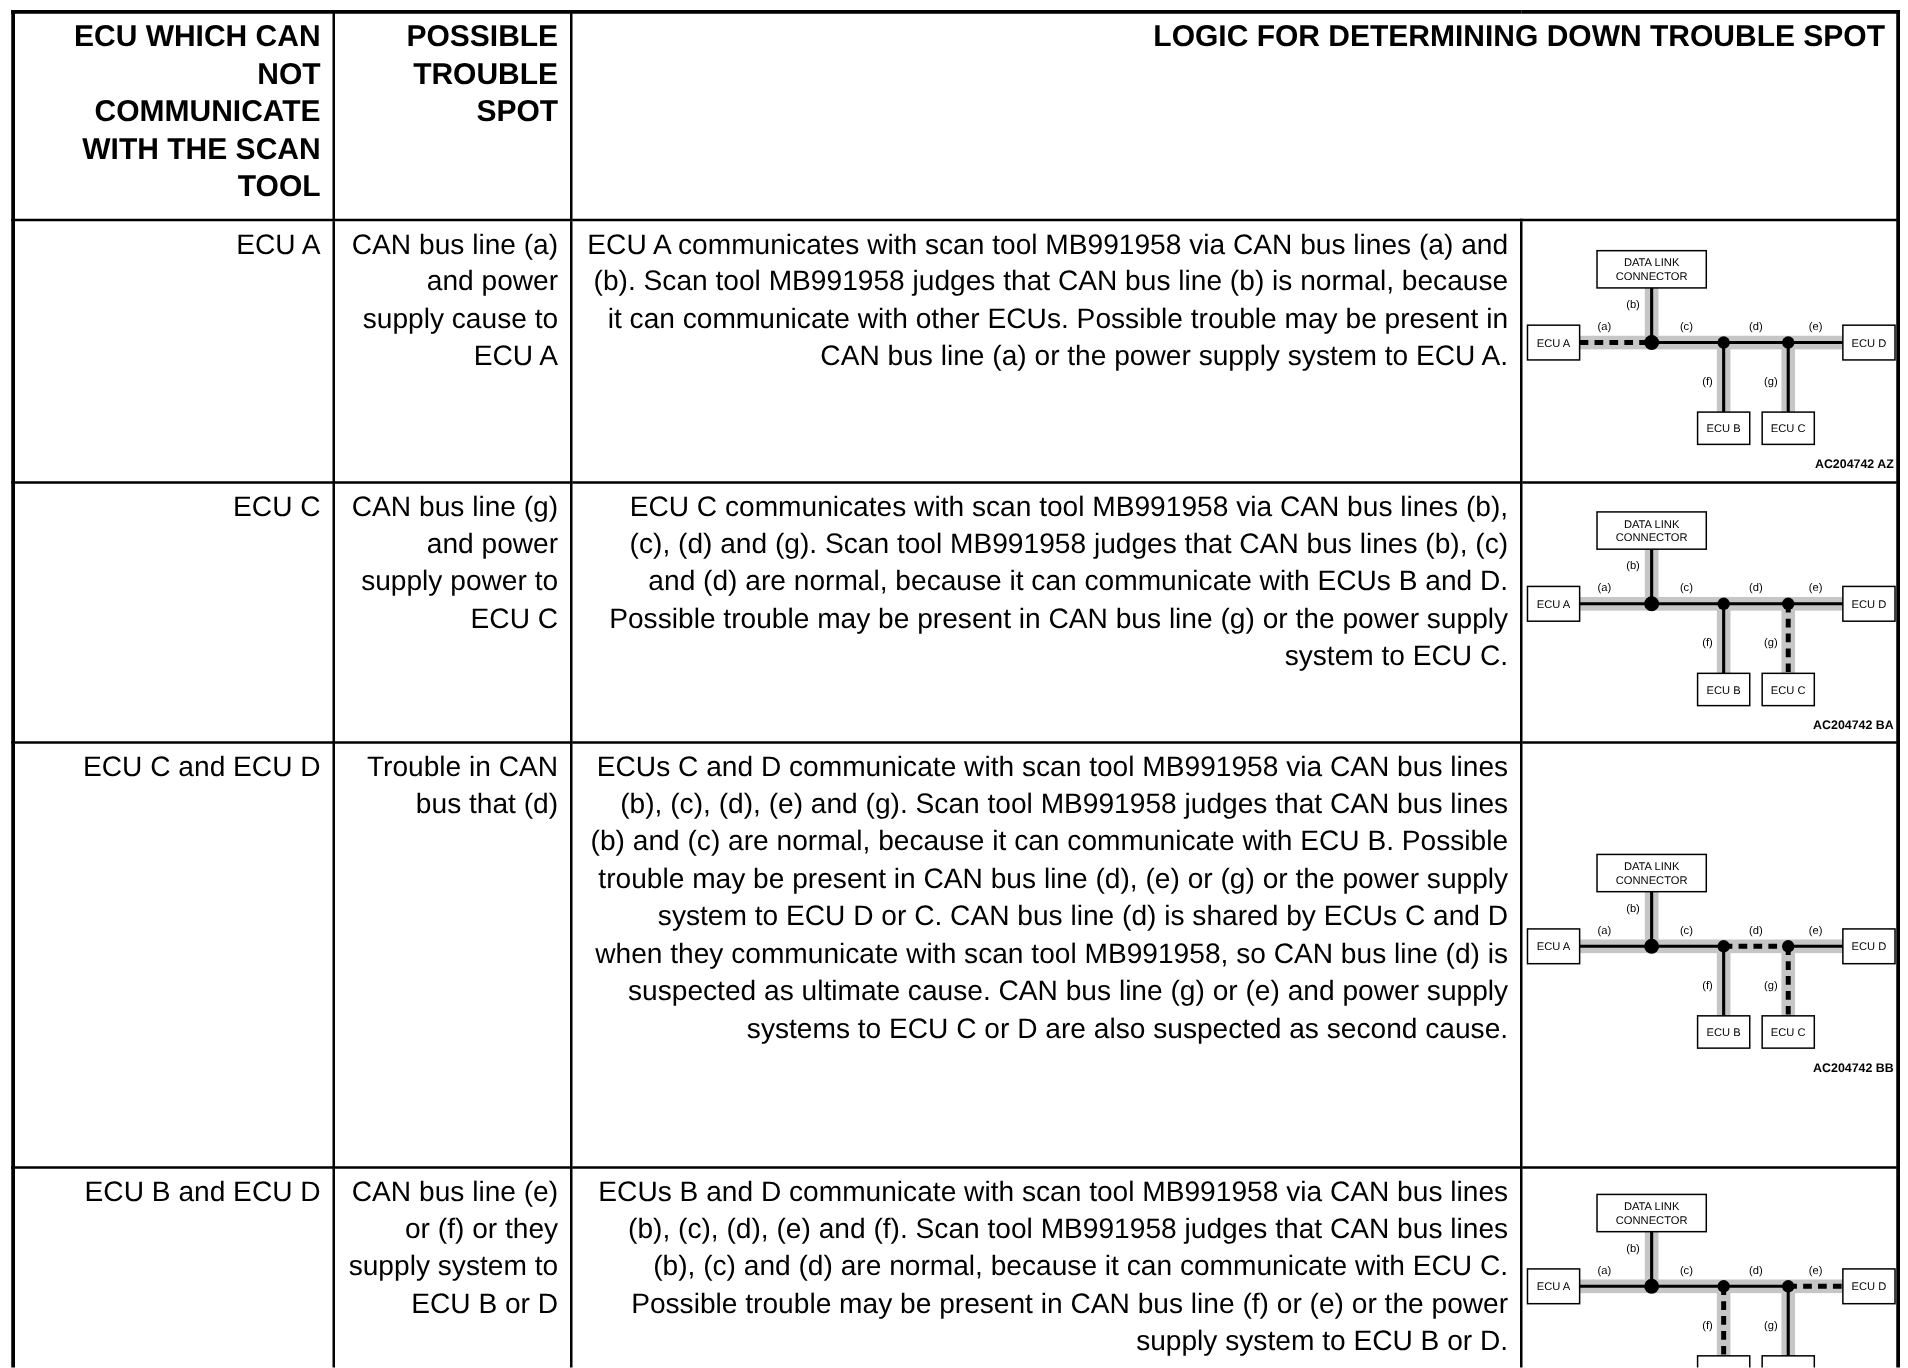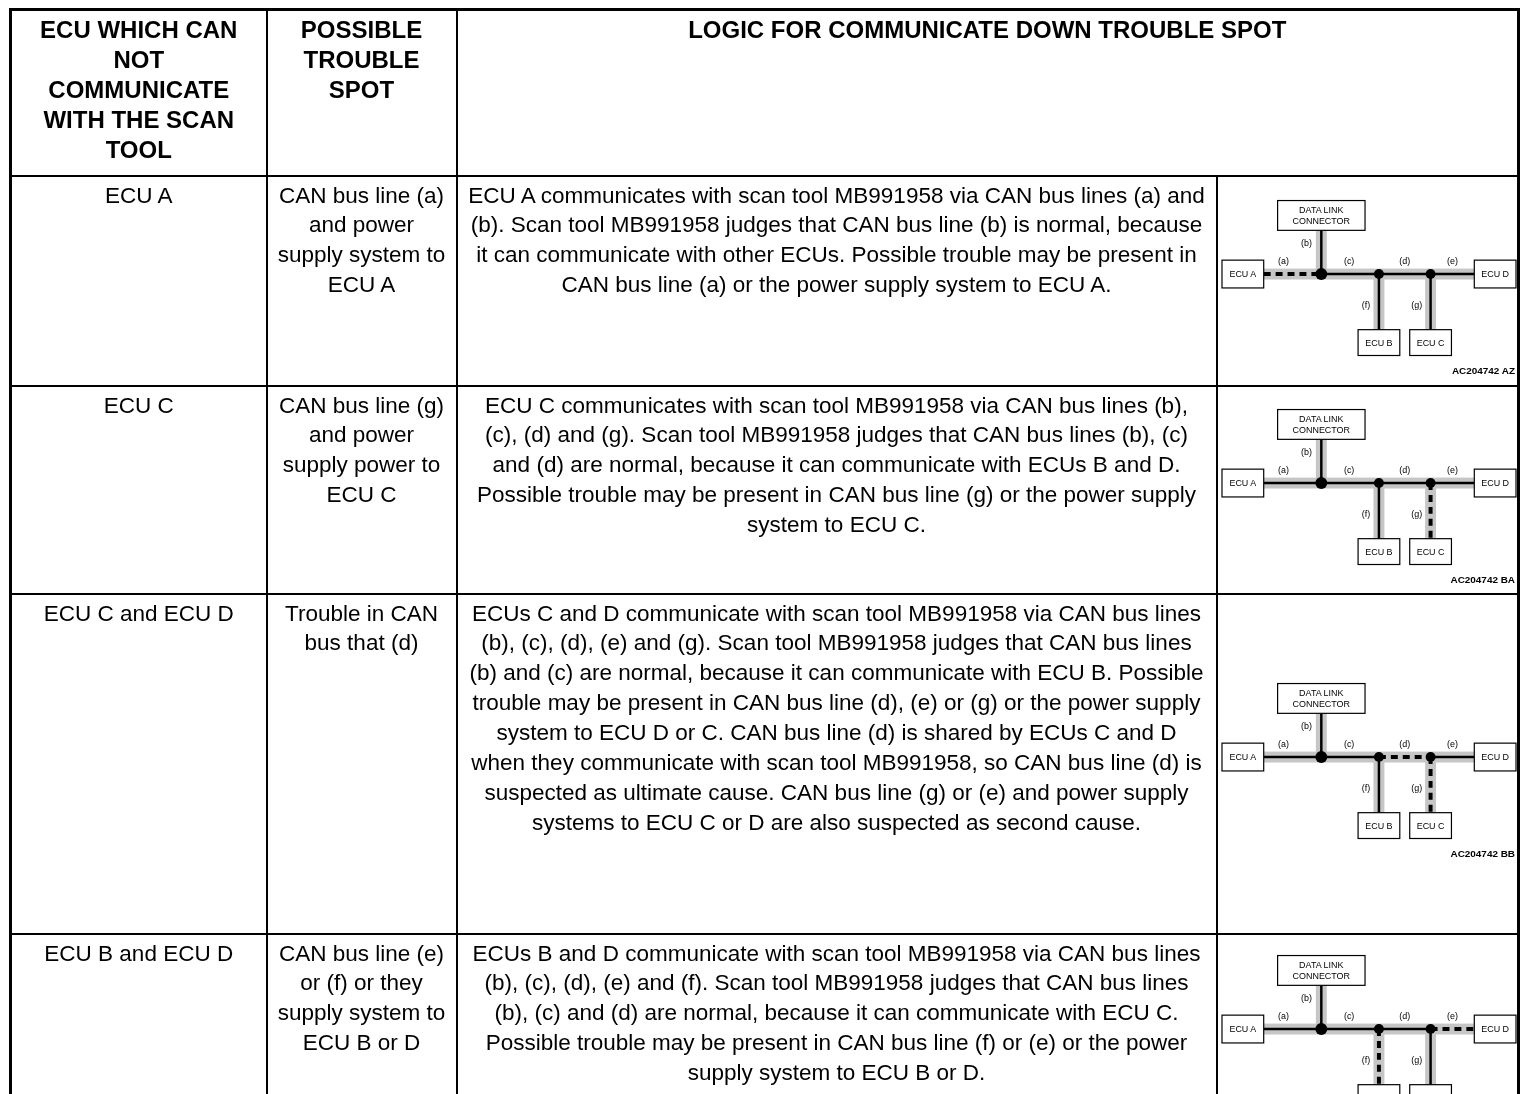--- a/index.html
+++ b/index.html
@@ -14,21 +14,21 @@
     border-collapse: collapse;
     table-layout: fixed;
     margin: 8px 9px;
     width: 1508px;
     border: 3px solid #000;
   }
   .trouble-table th, .trouble-table td {
     border: 2px solid #000;
     padding: 4px 9px;
     vertical-align: top;
-    text-align: center;
+    text-align: right;
     overflow: hidden;
   }
   .trouble-table th {
     font-size: 24px;
     font-weight: bold;
     line-height: 1.25;
   }
   .trouble-table td {
     font-size: 22.5px;
     line-height: 1.33;
@@ -57,27 +57,27 @@
     <colgroup>
       <col style="width:256px">
       <col style="width:190px">
       <col style="width:760px">
       <col style="width:302px">
     </colgroup>
     <thead>
       <tr class="r-header">
         <th>ECU WHICH CAN NOT COMMUNICATE WITH THE SCAN TOOL</th>
         <th>POSSIBLE TROUBLE SPOT</th>
-        <th colspan="2">LOGIC FOR COMMUNICATE DOWN TROUBLE SPOT</th>
+        <th colspan="2">LOGIC FOR DETERMINING DOWN TROUBLE SPOT</th>
       </tr>
     </thead>
     <tbody>
       <tr class="r-0">
         <td>ECU A</td>
-        <td>CAN bus line (a) and power supply system to ECU A</td>
+        <td>CAN bus line (a) and power supply cause to ECU A</td>
         <td>ECU A communicates with scan tool MB991958 via CAN bus lines (a) and (b). Scan tool MB991958 judges that CAN bus line (b) is normal, because it can communicate with other ECUs. Possible trouble may be present in CAN bus line (a) or the power supply system to ECU A.</td>
         <td class="diagram-cell">
           <div class="diagram">
               <svg viewBox="0 0 300 198">
                 <rect x="44" y="86.5" width="58" height="11" fill="#c6c6c6"></rect>
                 <rect x="96.5" y="48" width="11" height="44" fill="#c6c6c6"></rect>
                 <rect x="102" y="86.5" width="58" height="11" fill="#c6c6c6"></rect>
                 <rect x="160" y="86.5" width="52" height="11" fill="#c6c6c6"></rect>
                 <rect x="212" y="86.5" width="44" height="11" fill="#c6c6c6"></rect>
                 <rect x="154.5" y="92" width="11" height="56" fill="#c6c6c6"></rect>

